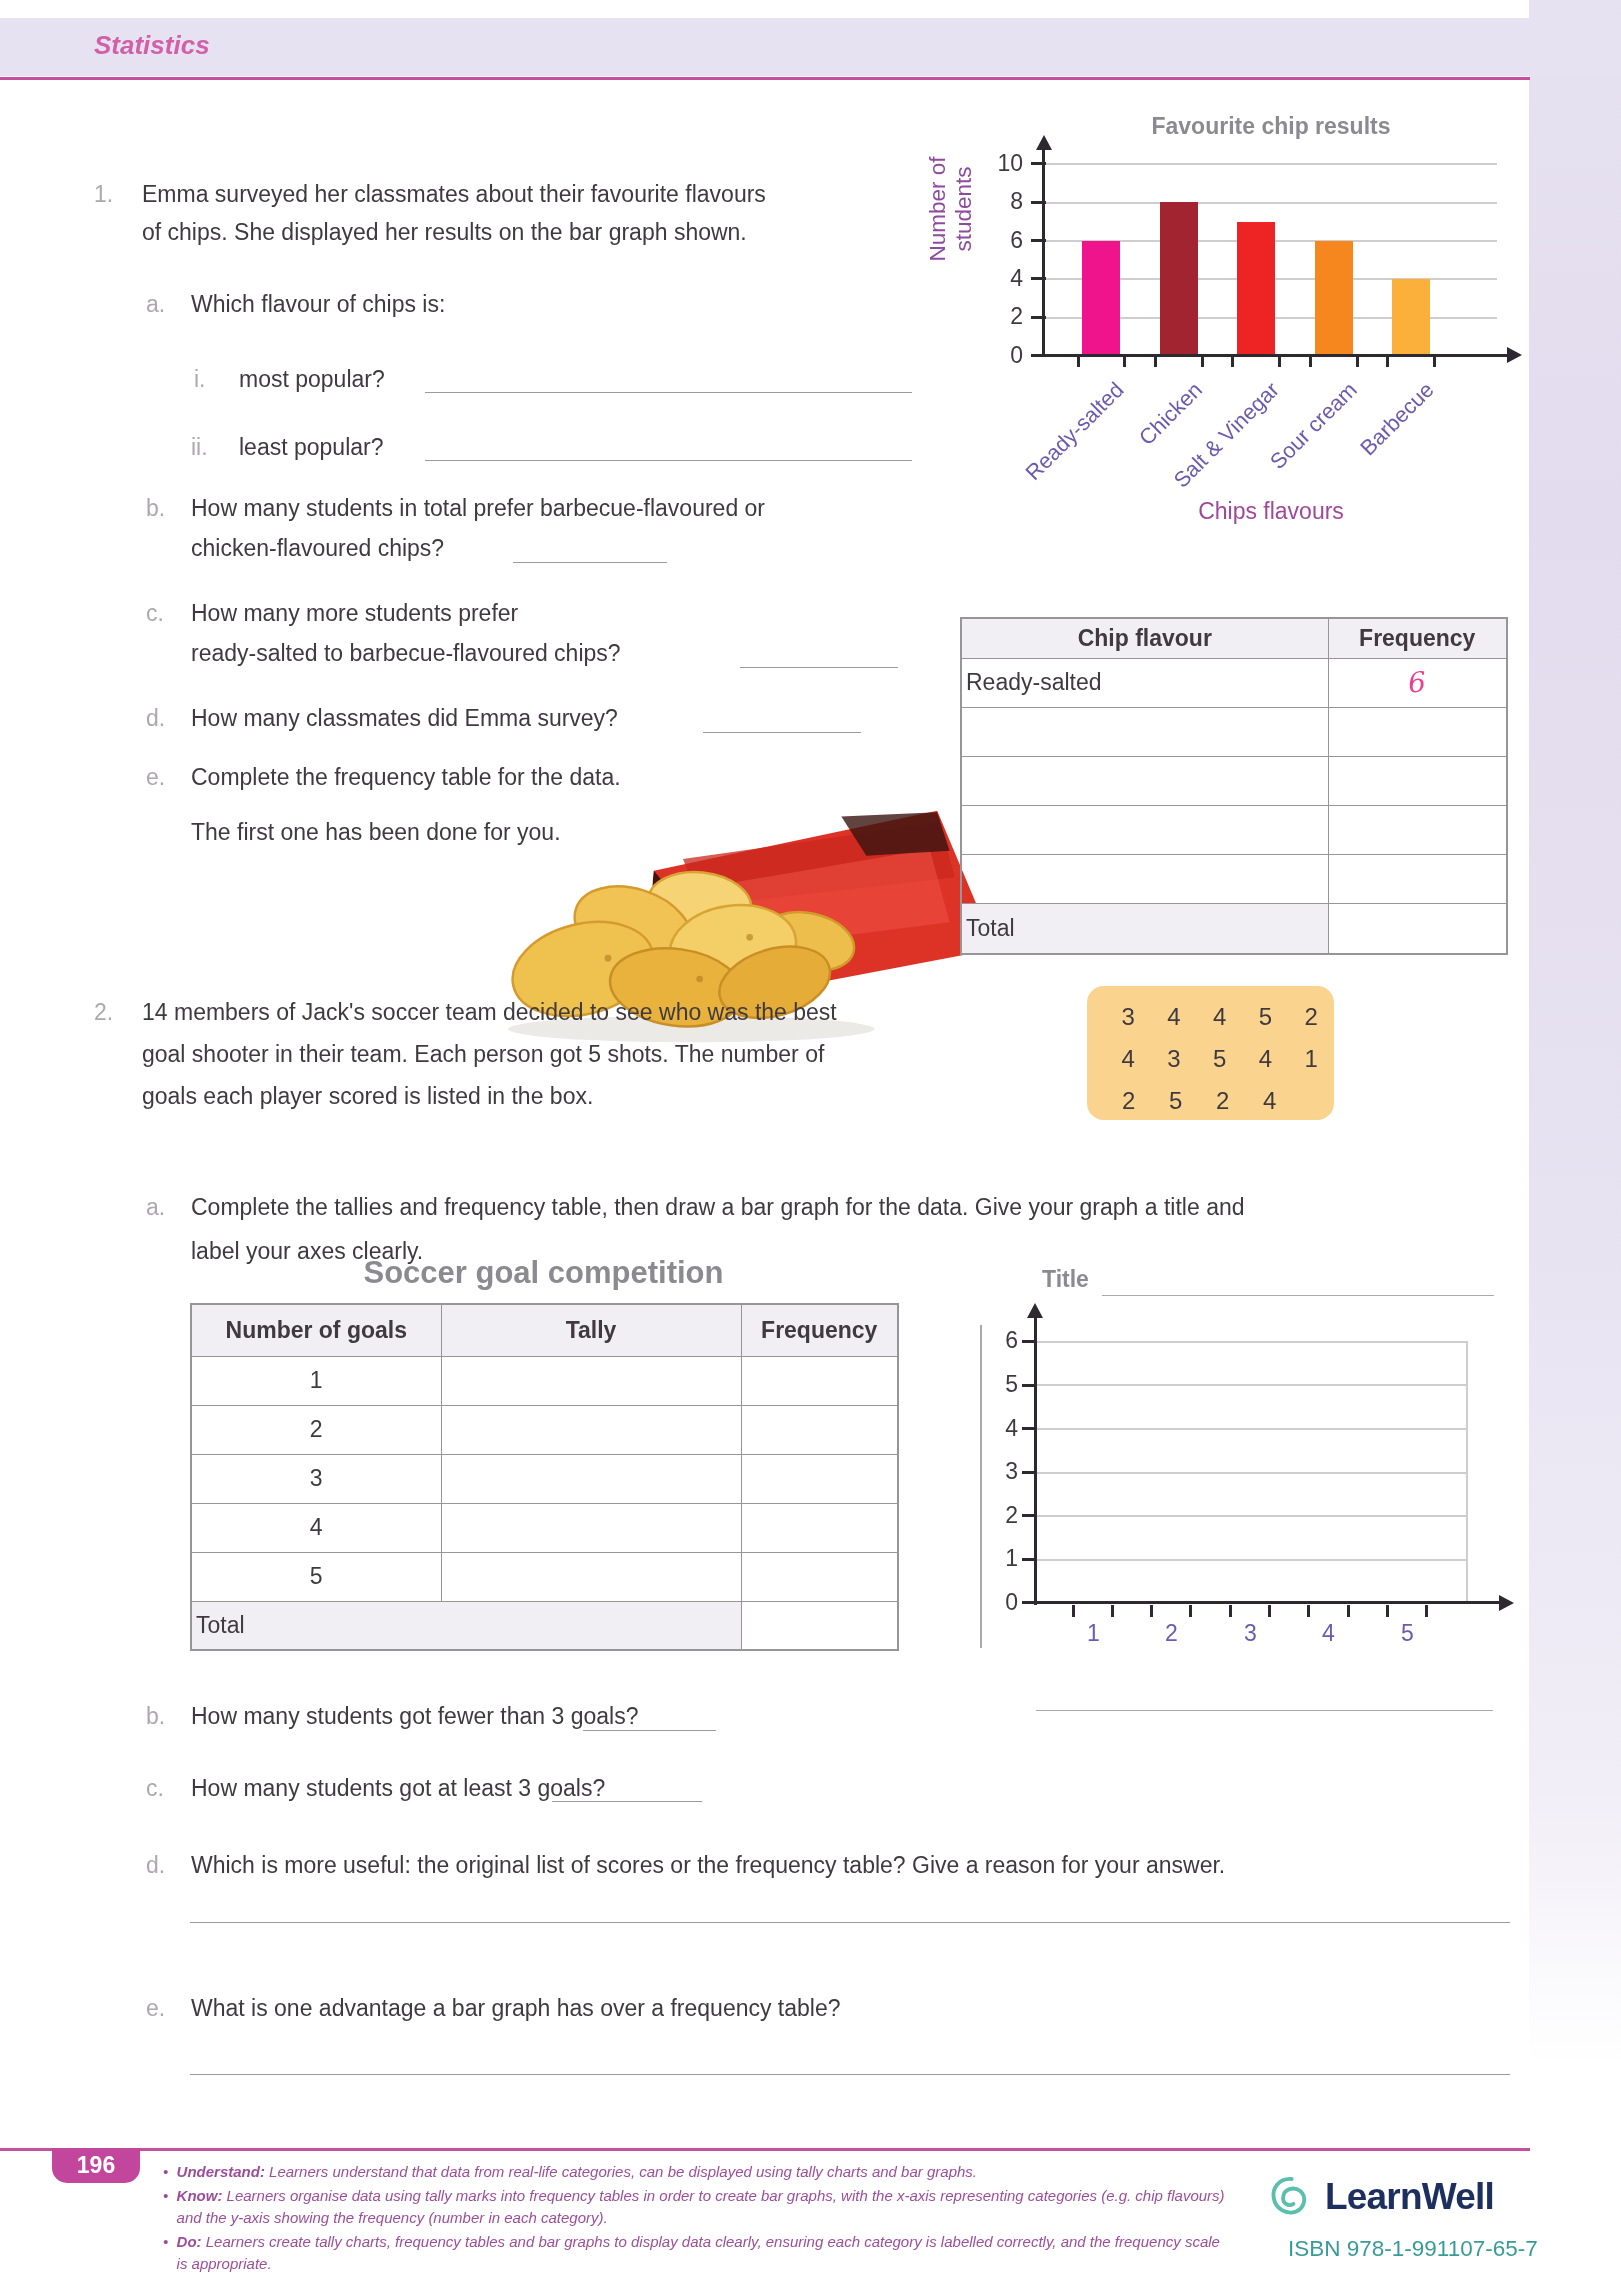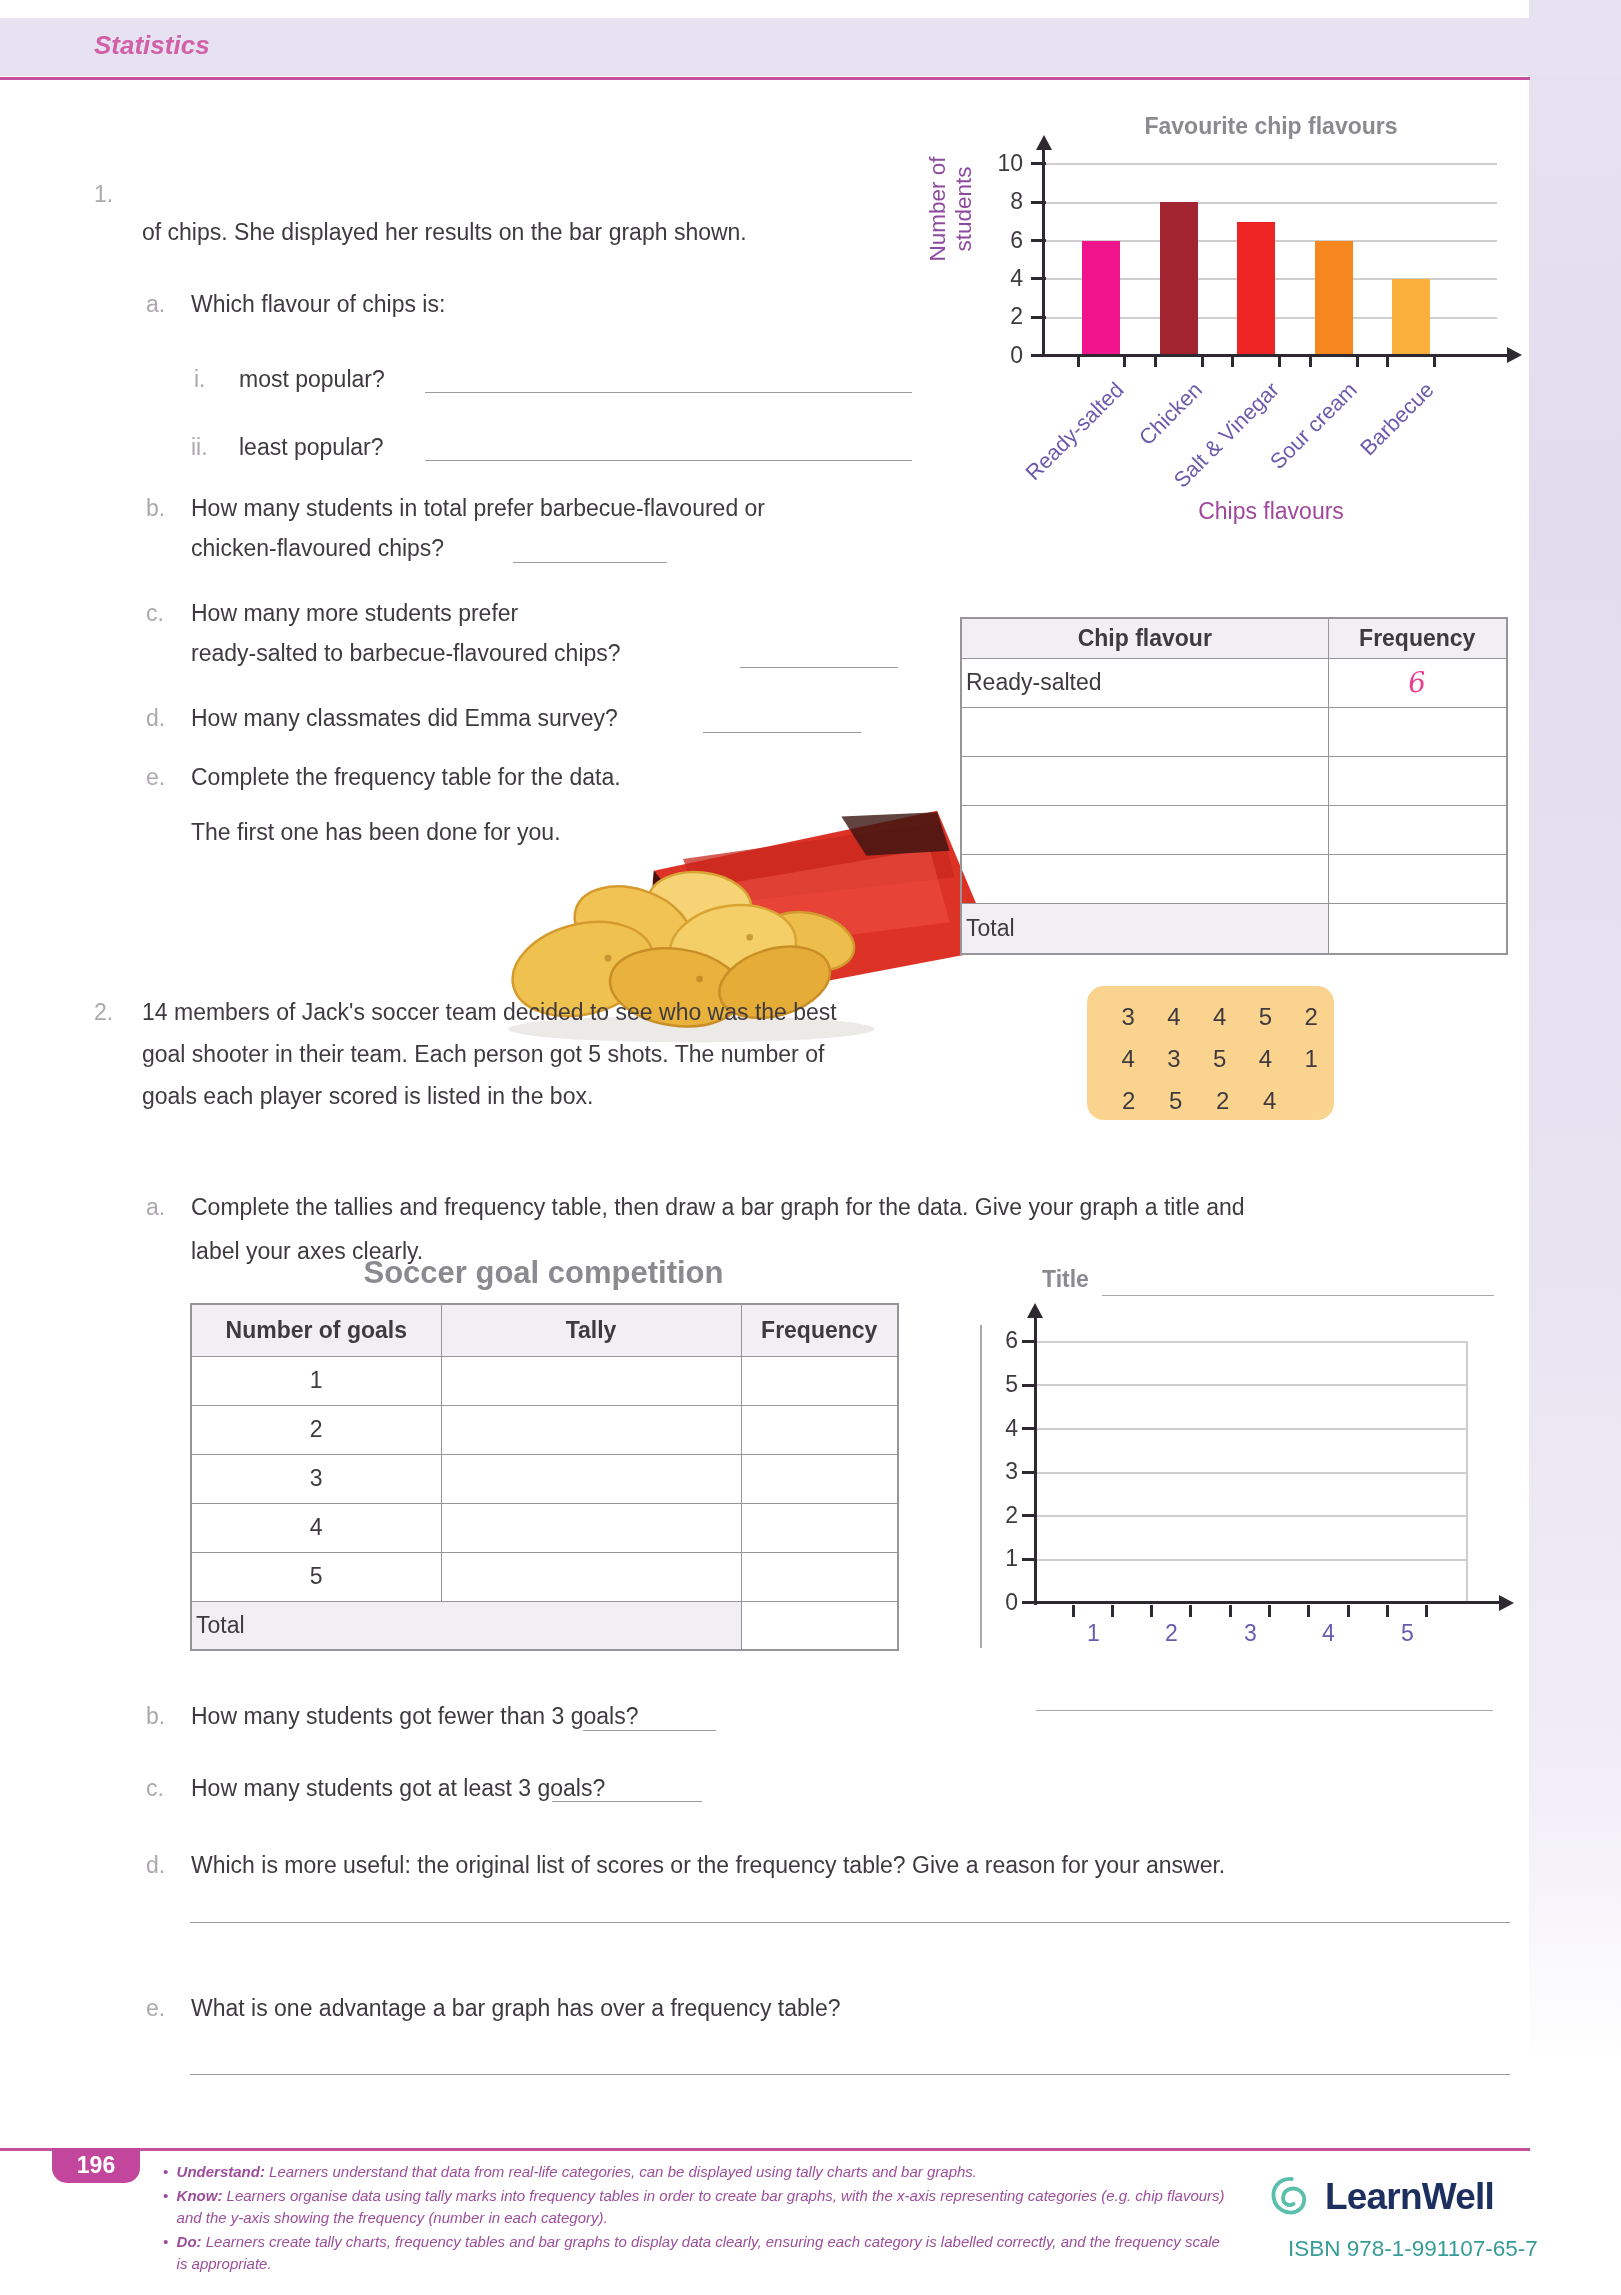--- a/index.html
+++ b/index.html
@@ -70,20 +70,21 @@
 
 <div id="page">
 
   <div class="abs" id="right-band"></div>
   <div class="abs" id="hdr-band"></div>
   <div class="abs" id="hdr-rule"></div>
   <div class="abs" id="section-title">Statistics</div>
 
 
   <div class="abs txt lbl" style="left:94px;top:180px;">1.</div>
+  <div class="abs txt" style="left:142px;top:180px;">Emma surveyed her classmates about their favourite flavours</div>
   <div class="abs txt" style="left:142px;top:218px;">of chips. She displayed her results on the bar graph shown.</div>
 
   <div class="abs txt lbl" style="left:146px;top:290px;">a.</div>
   <div class="abs txt" style="left:191px;top:290px;">Which flavour of chips is:</div>
 
   <div class="abs txt lbl" style="left:194px;top:365px;">i.</div>
   <div class="abs txt" style="left:239px;top:365px;">most popular?</div>
   <div class="abs ans" style="left:425px;top:392px;width:487px;"></div>
 
   <div class="abs txt lbl" style="left:191px;top:433px;">ii.</div>
@@ -122,21 +123,21 @@
       <ellipse cx="300" cy="202" rx="76" ry="50" fill="#F4CE66" stroke="#D8A433" transform="rotate(-8 300 202)"></ellipse>
       <ellipse cx="120" cy="228" rx="86" ry="54" fill="#EFC14E" stroke="#D69B2F" transform="rotate(-14 120 228)"></ellipse>
       <ellipse cx="232" cy="250" rx="80" ry="46" fill="#E8B23C" stroke="#C98F26" transform="rotate(8 232 250)"></ellipse>
       <ellipse cx="350" cy="244" rx="68" ry="40" fill="#E6AC38" stroke="#C98F26" transform="rotate(-16 350 244)"></ellipse>
     </g>
     <circle cx="150" cy="215" r="4" fill="#B07A1E" opacity="0.6"></circle>
     <circle cx="260" cy="240" r="4" fill="#B07A1E" opacity="0.6"></circle>
     <circle cx="320" cy="190" r="4" fill="#B07A1E" opacity="0.6"></circle>
   </svg>
 
-  <div class="abs gray-bold" id="chart1-title">Favourite chip flavours</div>
+  <div class="abs gray-bold" id="chart1-title">Favourite chip results</div>
   <div class="abs" id="chart1-ylabel">
     <div>Number of</div>
     <div>students</div>
   </div>
   <div id="chart1-layer">
       <div class="abs ytick" style="left: 1031px; top: 354px; width: 15px; height: 3.3px;"></div>
       <div class="abs ynum" style="left: 973px; top: 342px; width: 50px;">0</div>
       <div class="abs gridline" style="left: 1046px; top: 317px; width: 451px; height: 1.7px;"></div>
       <div class="abs ytick" style="left: 1031px; top: 316px; width: 15px; height: 3.3px;"></div>
       <div class="abs ynum" style="left: 973px; top: 303px; width: 50px;">2</div>

